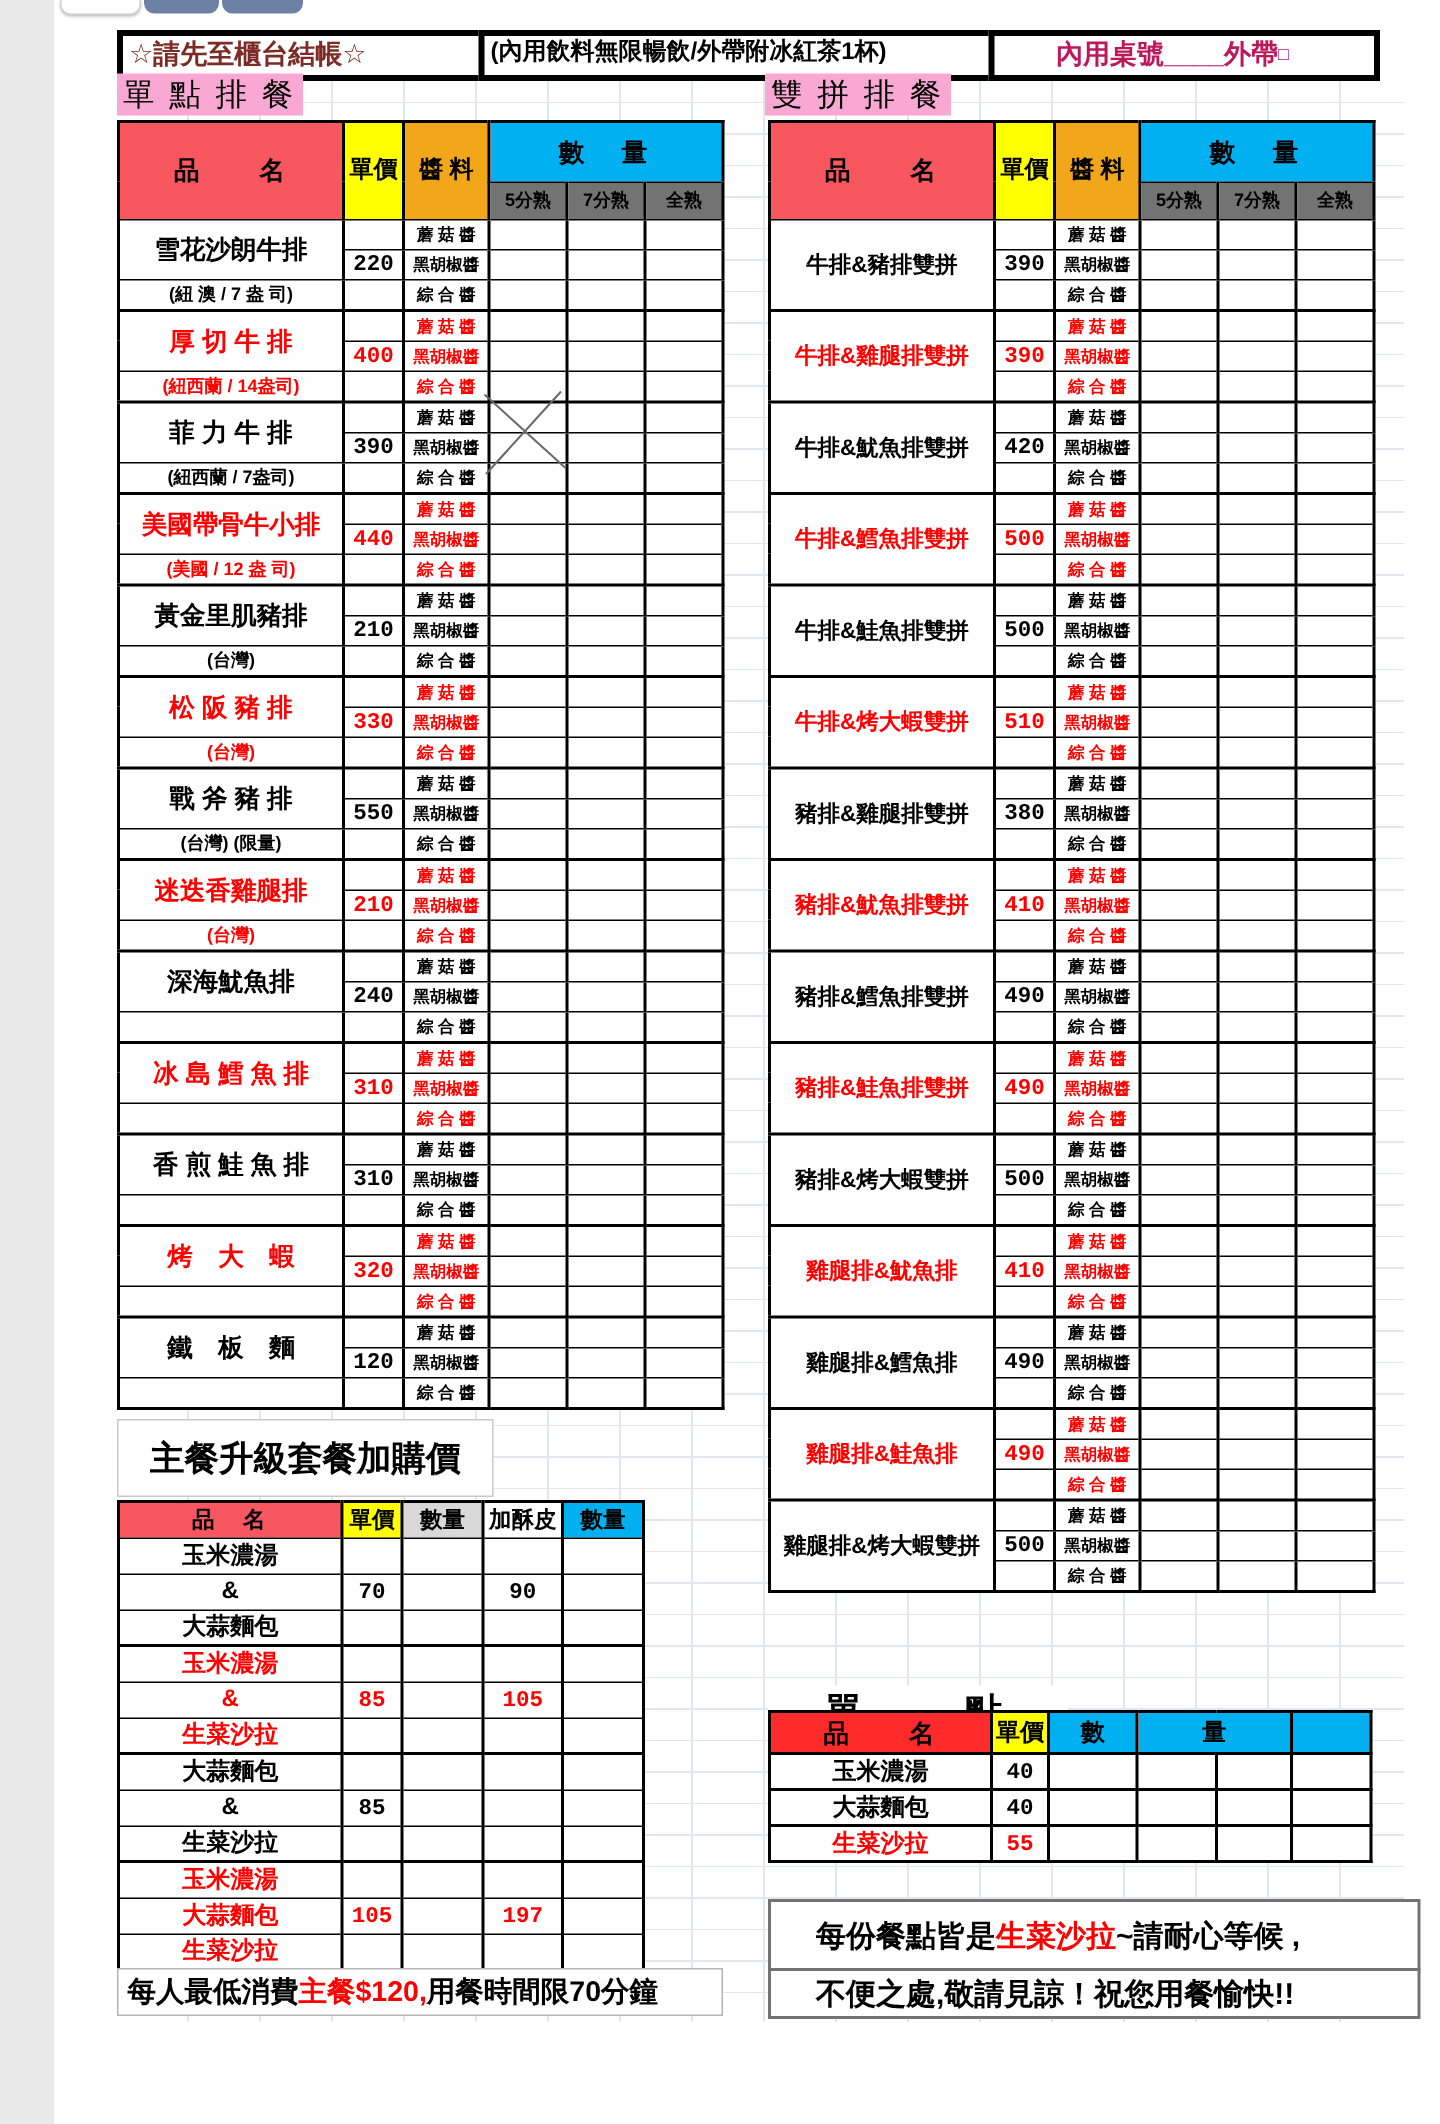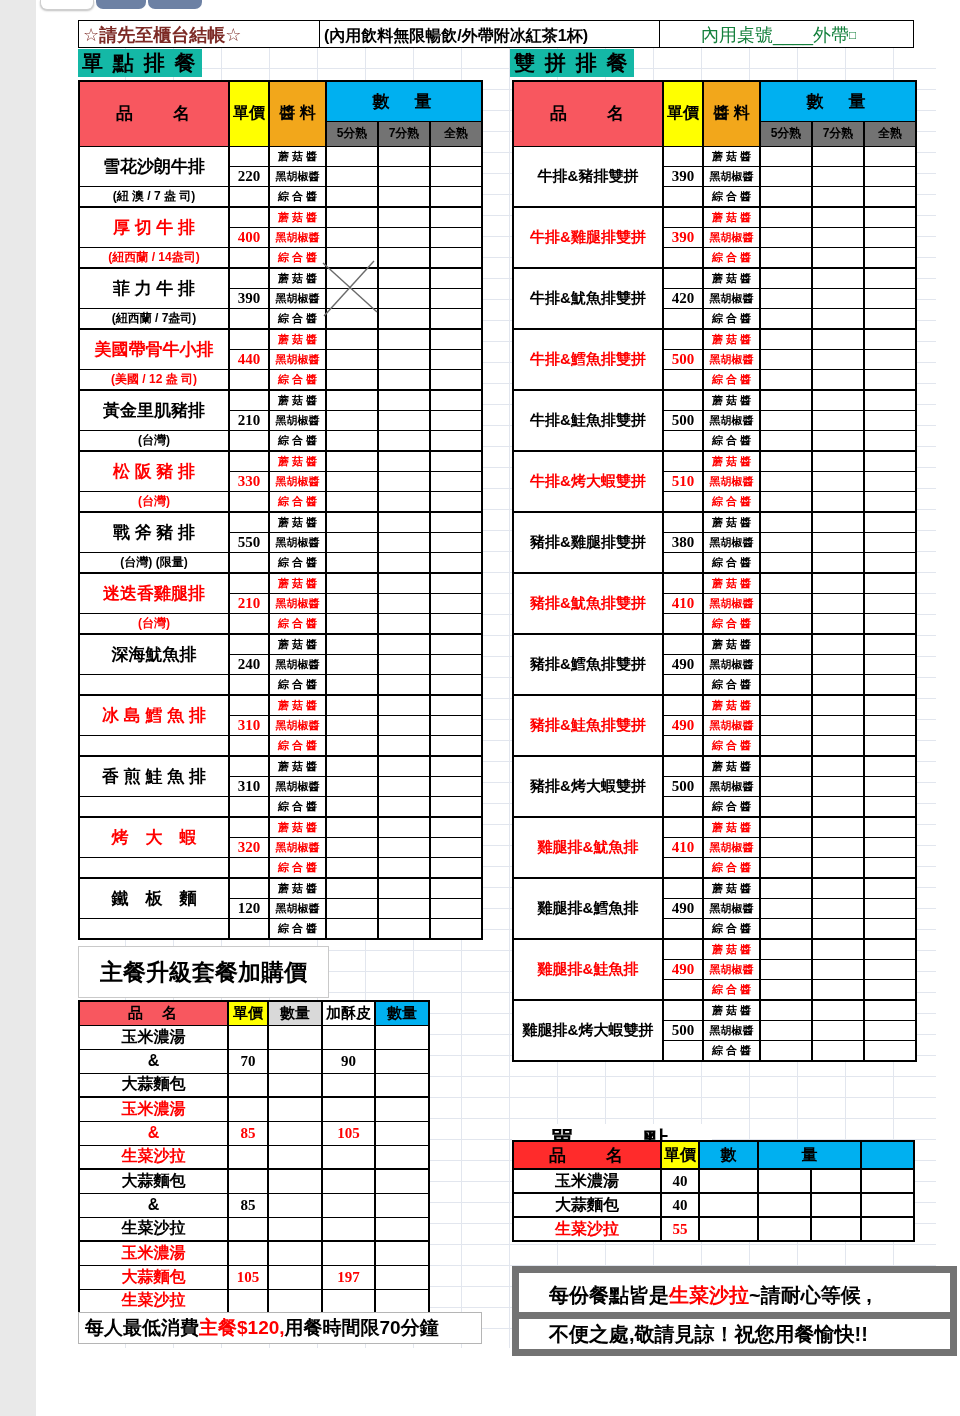--- a/index.html
+++ b/index.html
@@ -19,30 +19,30 @@
 
   
   .gridbg{
     left:78px;top:48px;width:858px;height:1300px;
     background-image:
       repeating-linear-gradient(to bottom, transparent 0px, transparent 20px, #e2e6ee 20px, #e2e6ee 21px),
       repeating-linear-gradient(to right, transparent 0px, transparent 47px, #e2e6ee 47px, #e2e6ee 48px);
   }
 
   
-  .nbox{top:20px;height:26px;background:#fff;border:1px solid #000000;display:flex;align-items:flex-end;}
+  .nbox{top:20px;height:26px;background:#fff;border:4px solid #000000;display:flex;align-items:flex-start;}
   .nbox1{left:78px;width:242px;}
   .nbox2{left:319px;width:341px;}
   .nbox3{left:659px;width:253px;}
   .notice-maroon{color:#7d2b26;font-weight:bold;font-size:18px;padding-left:4px;white-space:nowrap;}
   .notice-black{color:#000;font-weight:bold;font-size:16px;padding-left:4px;white-space:nowrap;}
-  .notice-blue{color:#15803d;font-weight:normal;font-size:18px;padding-left:41px;white-space:nowrap;}
+  .notice-blue{color:#be185d;font-weight:bold;font-size:18px;padding-left:41px;white-space:nowrap;}
   .chkbox{font-size:12px;vertical-align:2px;}
 
-  .sec-title{font-size:21px;font-weight:bold;color:#000;white-space:nowrap;letter-spacing:2px;background:#14b8a6;padding:0 4px;}
+  .sec-title{font-size:21px;font-weight:normal;color:#000;white-space:nowrap;letter-spacing:2px;background:#f9a8d4;padding:0 4px;}
   .t-left{left:78px;top:49px;}
   .t-right{left:510px;top:49px;}
 
   
   table.menu{border-collapse:collapse;table-layout:fixed;background:#fff;position:absolute;border:2px solid #000;}
   table.menu td{border:1px solid #000;padding:0;text-align:center;vertical-align:middle;overflow:hidden;}
   .mt-left{left:78px;top:80px;}
   .mt-right{left:512px;top:80px;}
   tr.hA{height:40px;} tr.hB{height:25px;}
   tr.rA{height:20px;} tr.rB{height:21px;} tr.rU{height:24px;} tr.rS{height:24px;}
@@ -55,40 +55,40 @@
   .hdr-yellow{background:#ffff00;font-weight:bold;font-size:16px;}
   .hdr-orange{background:#f2a71b;font-weight:bold;font-size:16px;}
   .hdr-blue{background:#00b0f0;font-weight:bold;font-size:17px;letter-spacing:4px;}
   .hdr-blue-sub{background:#737373;font-weight:bold;font-size:12px;letter-spacing:0;}
   .hdr-gray{background:#d9d9d9;font-weight:bold;font-size:15px;}
   .hdr-white{background:#fff;font-weight:bold;font-size:15px;}
   .nm{font-size:17px;font-weight:bold;white-space:nowrap;}
   .mt-right .nm{font-size:15px;}
   .sub{font-size:12px;font-weight:bold;white-space:nowrap;}
   .sc{font-size:11px;font-weight:bold;white-space:nowrap;}
-  .pr{font-family:Liberation Serif, serif;font-size:15px;font-weight:bold;}
+  .pr{font-family:Liberation Mono, monospace;font-size:15px;font-weight:bold;}
   .red{color:#ff0000;}
 
   
   .xmark{left:319px;top:260px;width:62px;height:58px;pointer-events:none;}
 
   
   .up-title{left:78px;top:946px;width:249px;height:50px;background:#fff;border:1px solid #c9c9c9;
             display:flex;align-items:center;justify-content:center;font-size:23px;font-weight:bold;white-space:nowrap;}
   table.upgrade{left:78px;top:1000px;}
   .ln{font-size:16px;font-weight:bold;white-space:nowrap;}
   .up-footer{left:78px;top:1312px;width:396px;height:30px;background:#fff;border:1px solid #b5b5b5;
              display:flex;align-items:center;font-size:19px;font-weight:bold;padding-left:6px;white-space:nowrap;}
 
   
   .single-title{left:512px;top:1092px;width:200px;background:#fff;font-size:25px;font-weight:bold;letter-spacing:6px;text-align:center;white-space:nowrap;margin-top:32px;}
   table.single{left:512px;top:1140px;}
   tr.hS{height:28px;}
   table.single td{border-width:2px;}
-  .note{background:#fff;border:7px solid #737373;display:flex;align-items:center;font-size:20px;font-weight:bold;padding-left:30px;white-space:nowrap;}
+  .note{background:#fff;border:2px solid #737373;display:flex;align-items:center;font-size:20px;font-weight:bold;padding-left:30px;white-space:nowrap;}
   .note1{left:512px;top:1266px;width:401px;height:44px;}
   .note2{left:512px;top:1312px;width:401px;height:30px;}
 </style>
 </head>
 <body>
 
 <div class="abs left-margin"></div>
 <div class="abs tab tab-white"></div>
 <div class="abs tab tab-slate1"></div>
 <div class="abs tab tab-slate2"></div>

